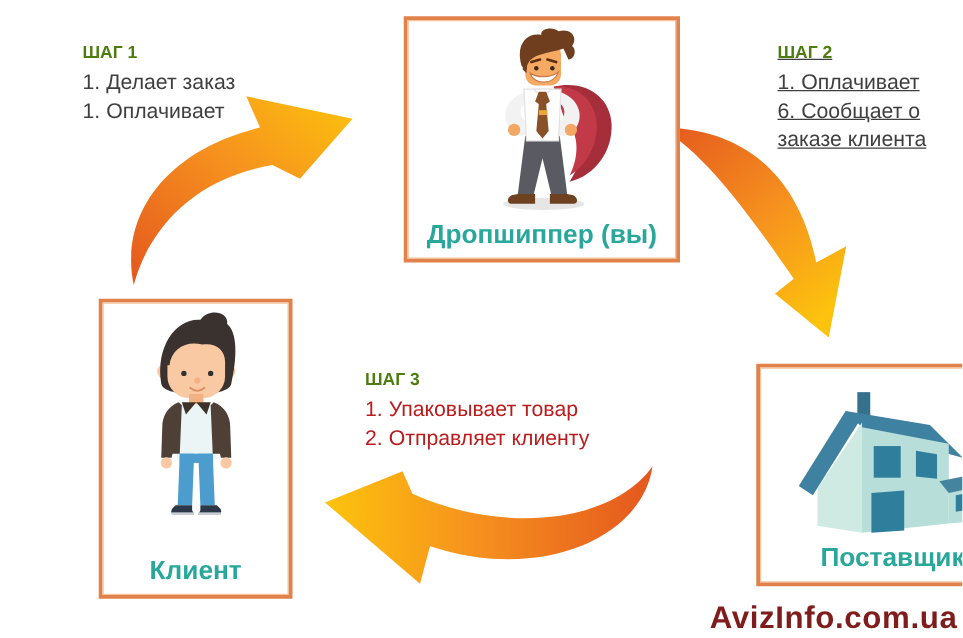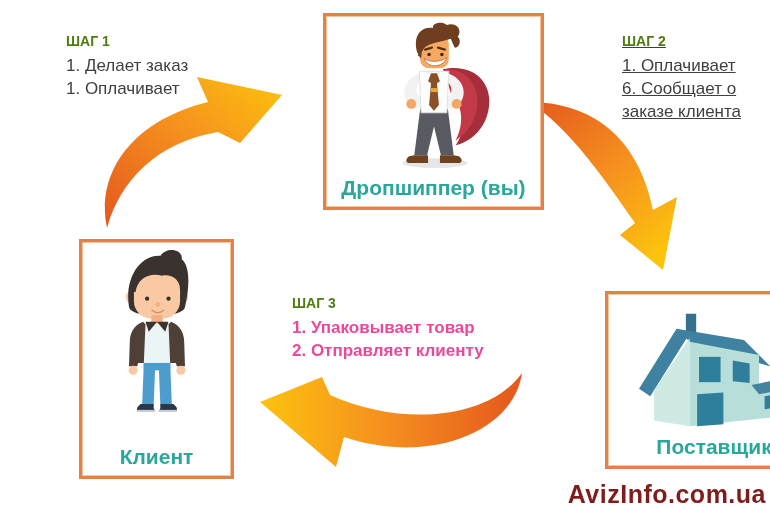--- a/index.html
+++ b/index.html
@@ -20,21 +20,21 @@
   .node-supplier   { left:570px; top:291px; width:218px; height:178px; padding-top:12px; }
   .node-label {
     color:#2AA79B; font-weight:bold; font-size:21px; line-height:1;
     padding-bottom:9px; white-space:nowrap;
   }
   .step { position:absolute; color:#3F3F3F; font-size:17px; line-height:23px; }
   .step-title { color:#4d7c0f; font-weight:bold; font-size:14px; line-height:1.1; margin-bottom:5px; }
   .step-1 { left:66px;  top:34px; }
   .step-2 { left:622px; top:34px; width:134px;text-decoration:underline; }
   .step-3 { left:292px; top:296px; }
-  .step-3 .step-item { font-weight:bold; color:#ec4899; }
+  .step-3 .step-item { font-weight:normal; color:#b91c1c; }
   .arrow { position:absolute; }
   .arrow-1 { left:88px;  top:58px;  }
   .arrow-2 { left:516px; top:84px;  }
   .arrow-3 { left:256px; top:371px; }
   .watermark {
     position:absolute; right:4px; bottom:1px;
     font-size:25px; font-weight:bold; letter-spacing:0.5px;
     color:#7f1d1d; text-shadow:0 1px 0 rgba(255,255,255,0.7);
   }
 </style>

